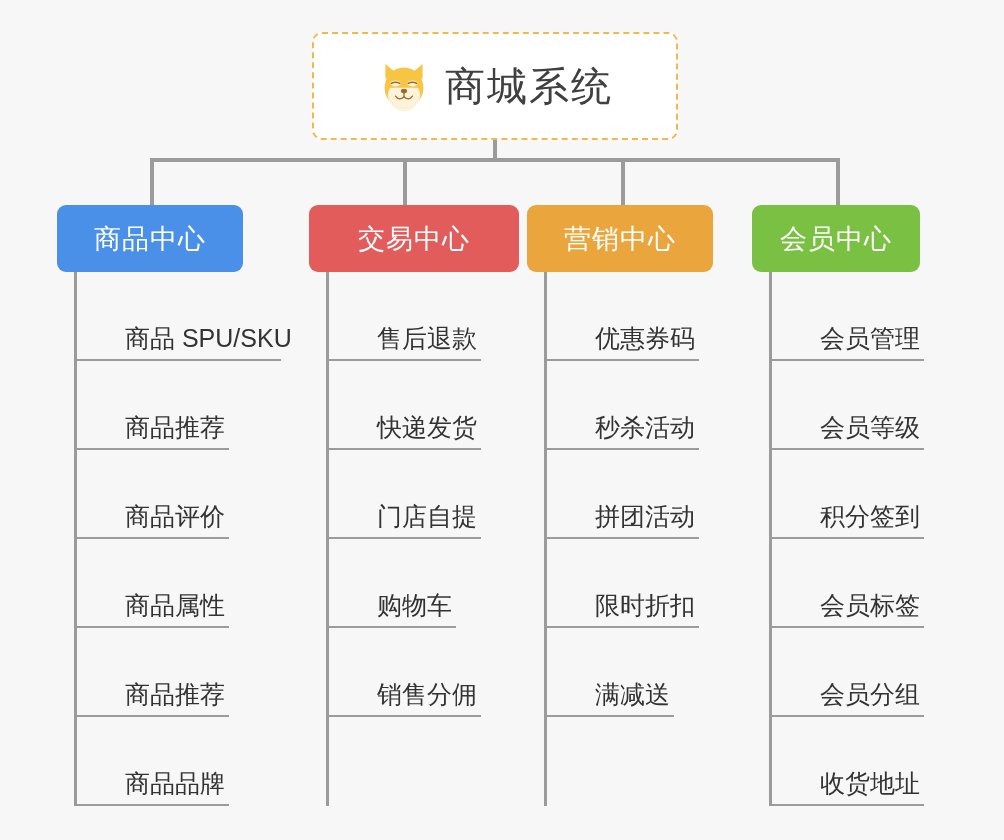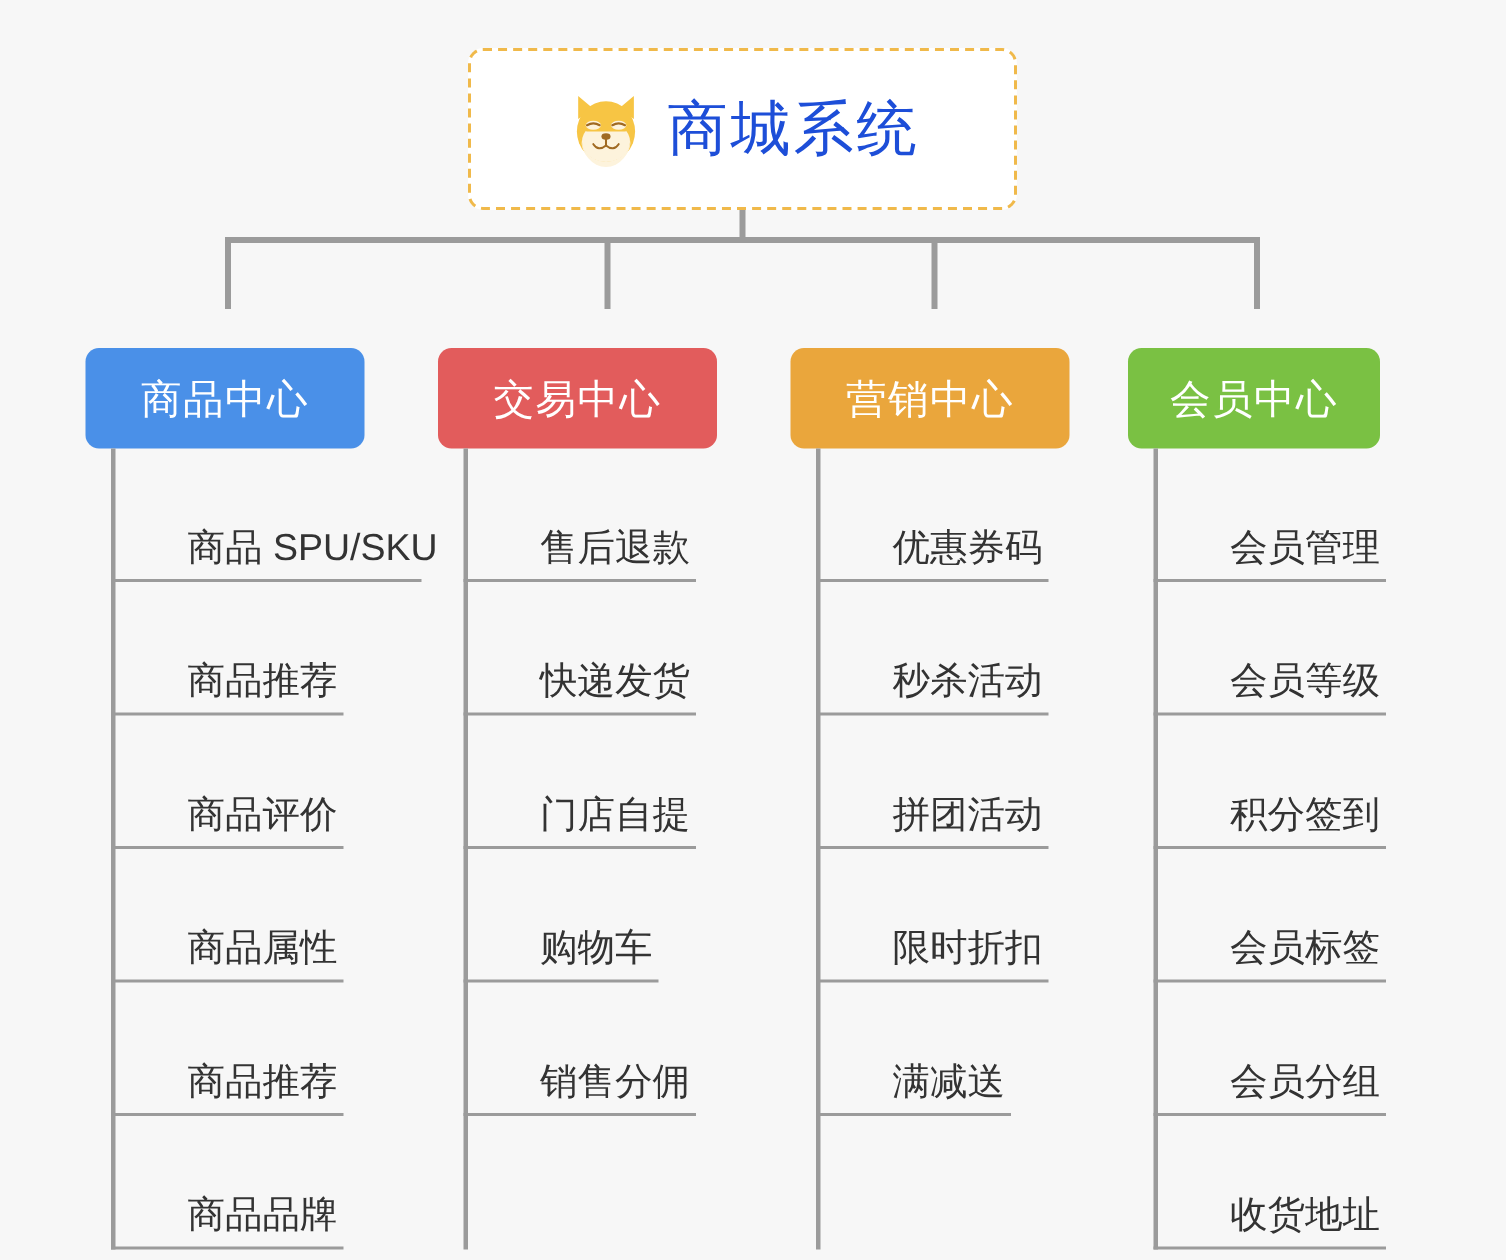--- a/index.html
+++ b/index.html
@@ -30,21 +30,21 @@
     background: #ffffff;
     border: 2px dashed #f0b94a;
     border-radius: 10px;
     display: flex;
     align-items: center;
     justify-content: center;
     gap: 14px;
   }
   .root-title {
     font-size: 40px;
-    color: #1d4ed8;
+    color: #404040;
     letter-spacing: 2px;
     line-height: 1;
     white-space: nowrap;
   }
   .shiba {
     width: 54px;
     height: 54px;
     flex: 0 0 auto;
     display: block;
   }
@@ -71,21 +71,20 @@
     top: 158px;
     width: 4px;
     height: 48px;
     background: #9b9b9b;
   }
 
   
   .branch {
     position: absolute;
     top: 205px;
-    margin-top: 27px;
   }
   .branch-head {
     height: 67px;
     border-radius: 9px;
     display: flex;
     align-items: center;
     justify-content: center;
     color: #ffffff;
     font-size: 27px;
     letter-spacing: 1px;
@@ -172,21 +171,21 @@
         </div>
       <div class="leaf" style="width:155px">
           <span class="leaf-label">商品推荐</span>
         </div>
       <div class="leaf" style="width:155px">
           <span class="leaf-label">商品品牌</span>
         </div>
     </div>
   </div>
 
-  <div class="branch" style="left:292px;width:186px">
+  <div class="branch" style="left:309px;width:210px">
     <div class="branch-head" style="background:#e25c5c">
       <span>交易中心</span>
     </div>
     <div class="rail" style="height:534px"></div>
     <div class="leaf-list" style="width:155px">
       <div class="leaf" style="width:155px">
           <span class="leaf-label">售后退款</span>
         </div>
       <div class="leaf" style="width:155px">
           <span class="leaf-label">快递发货</span>

